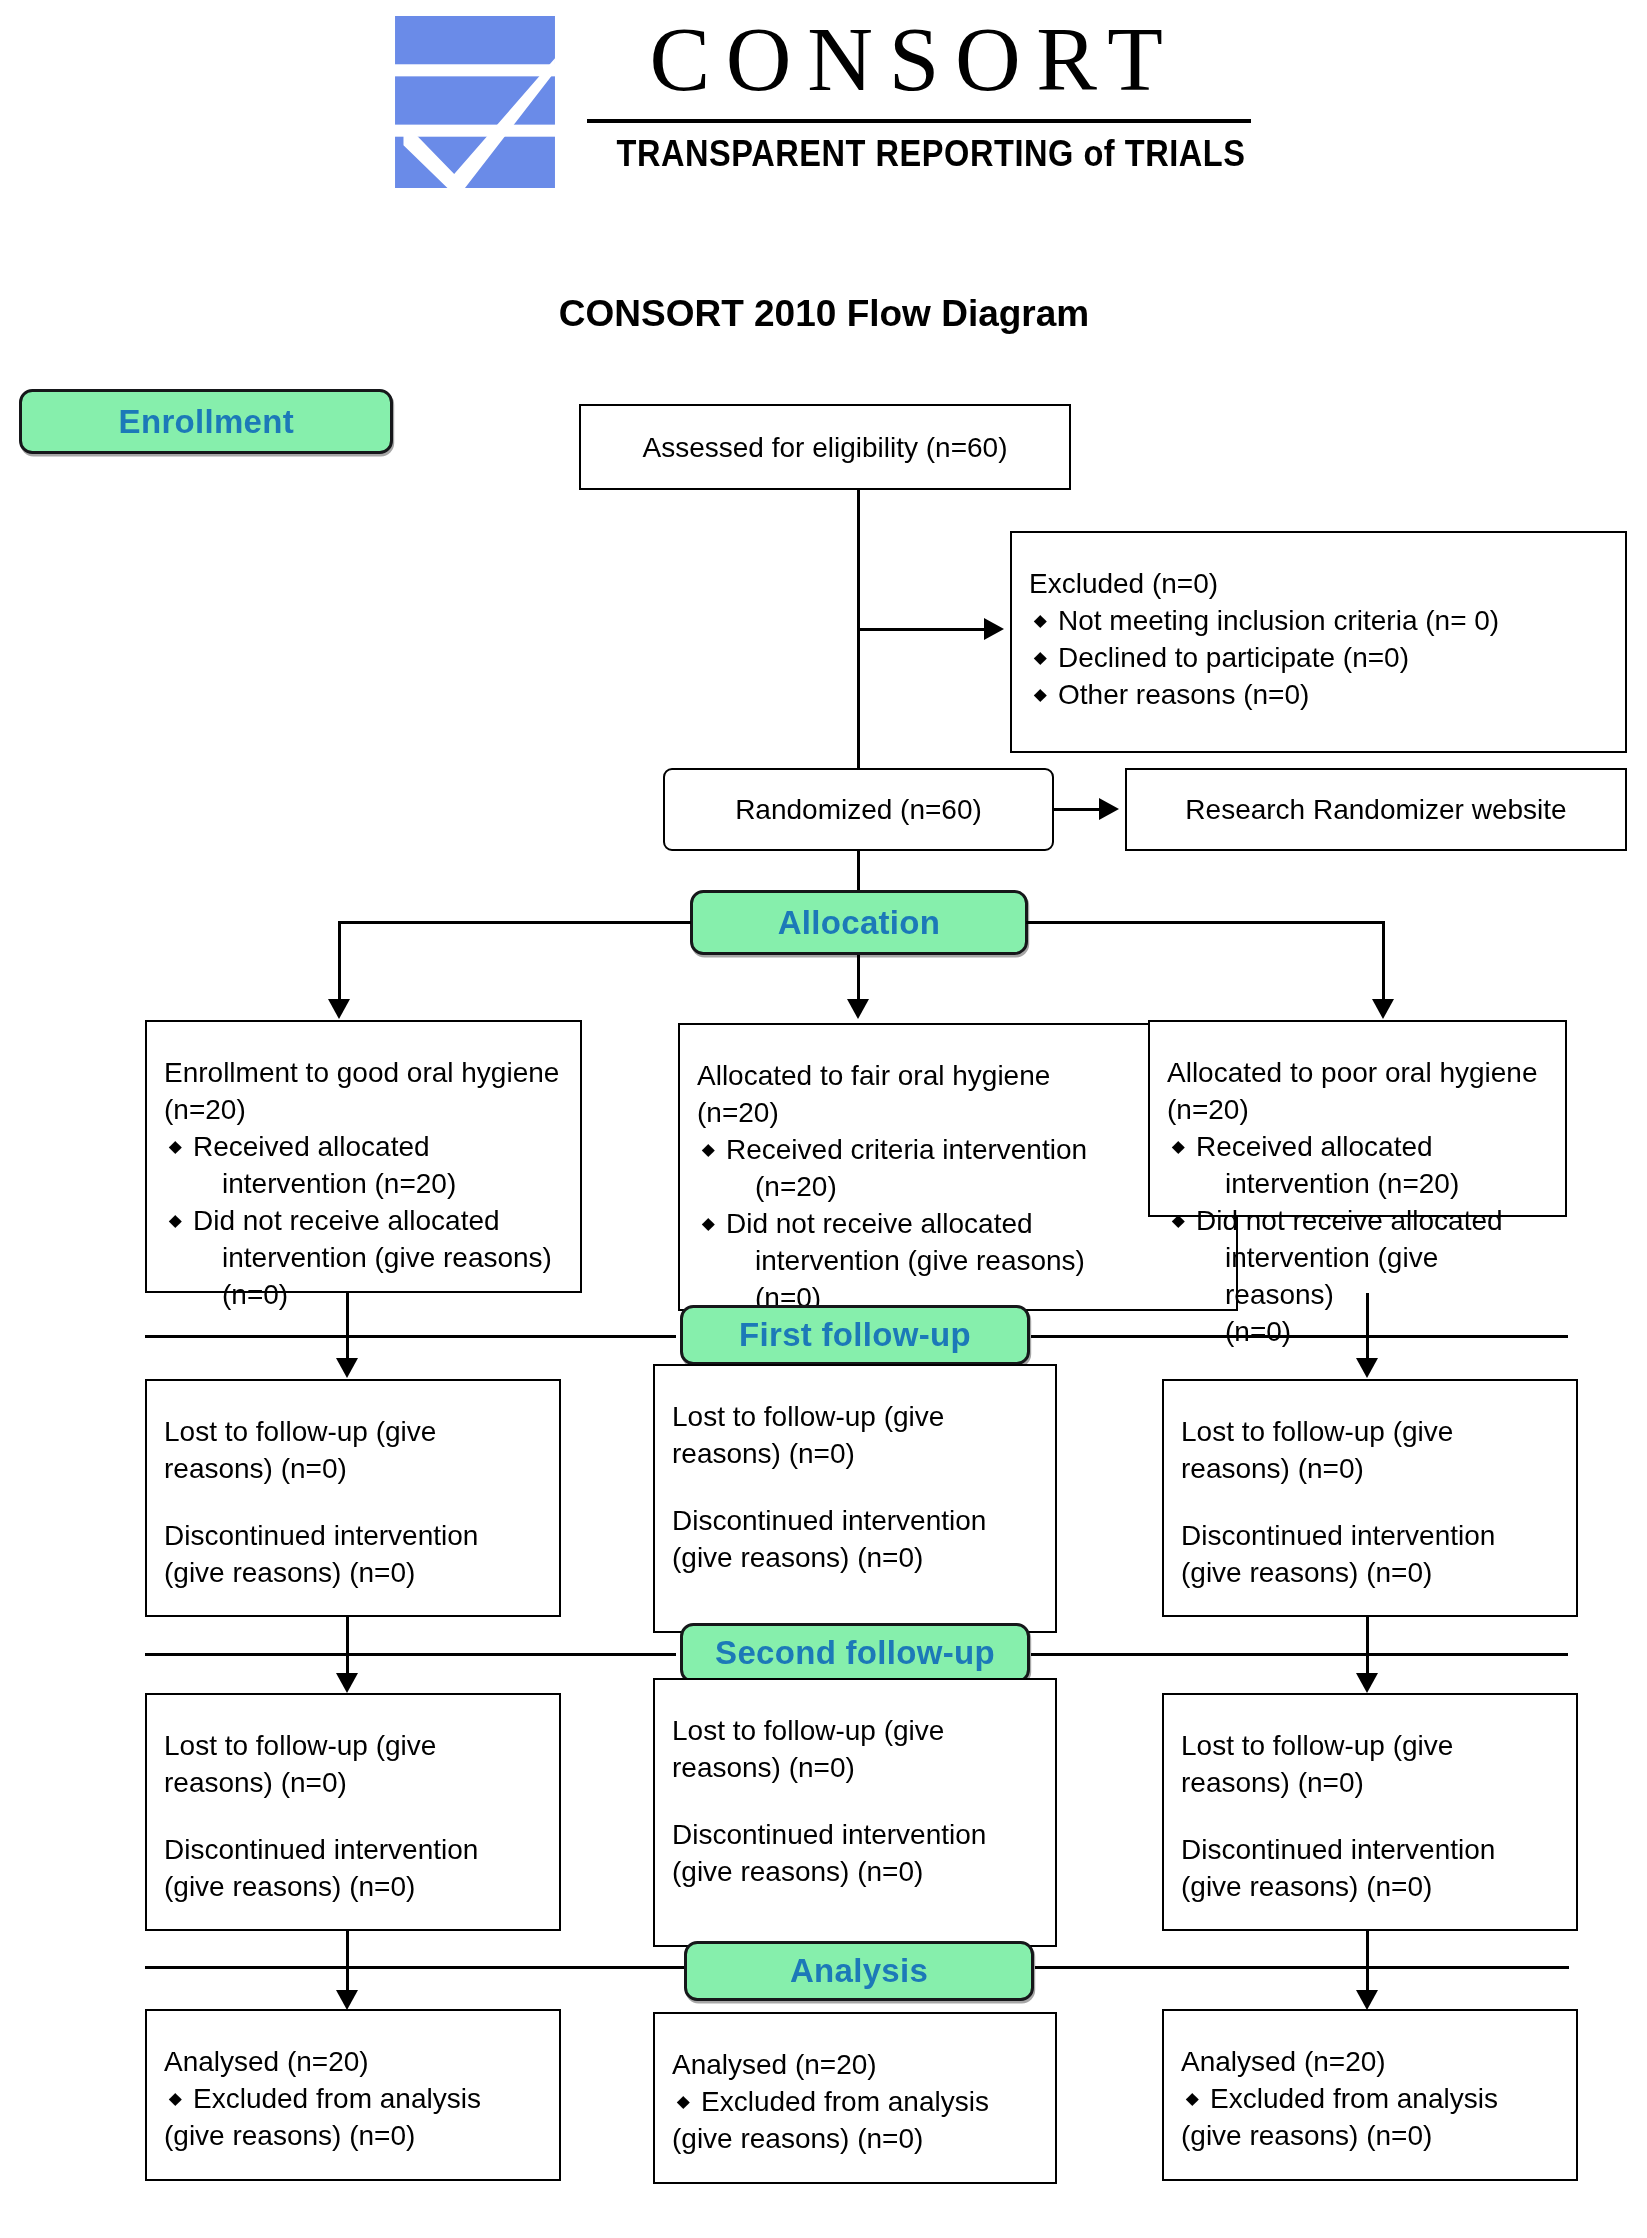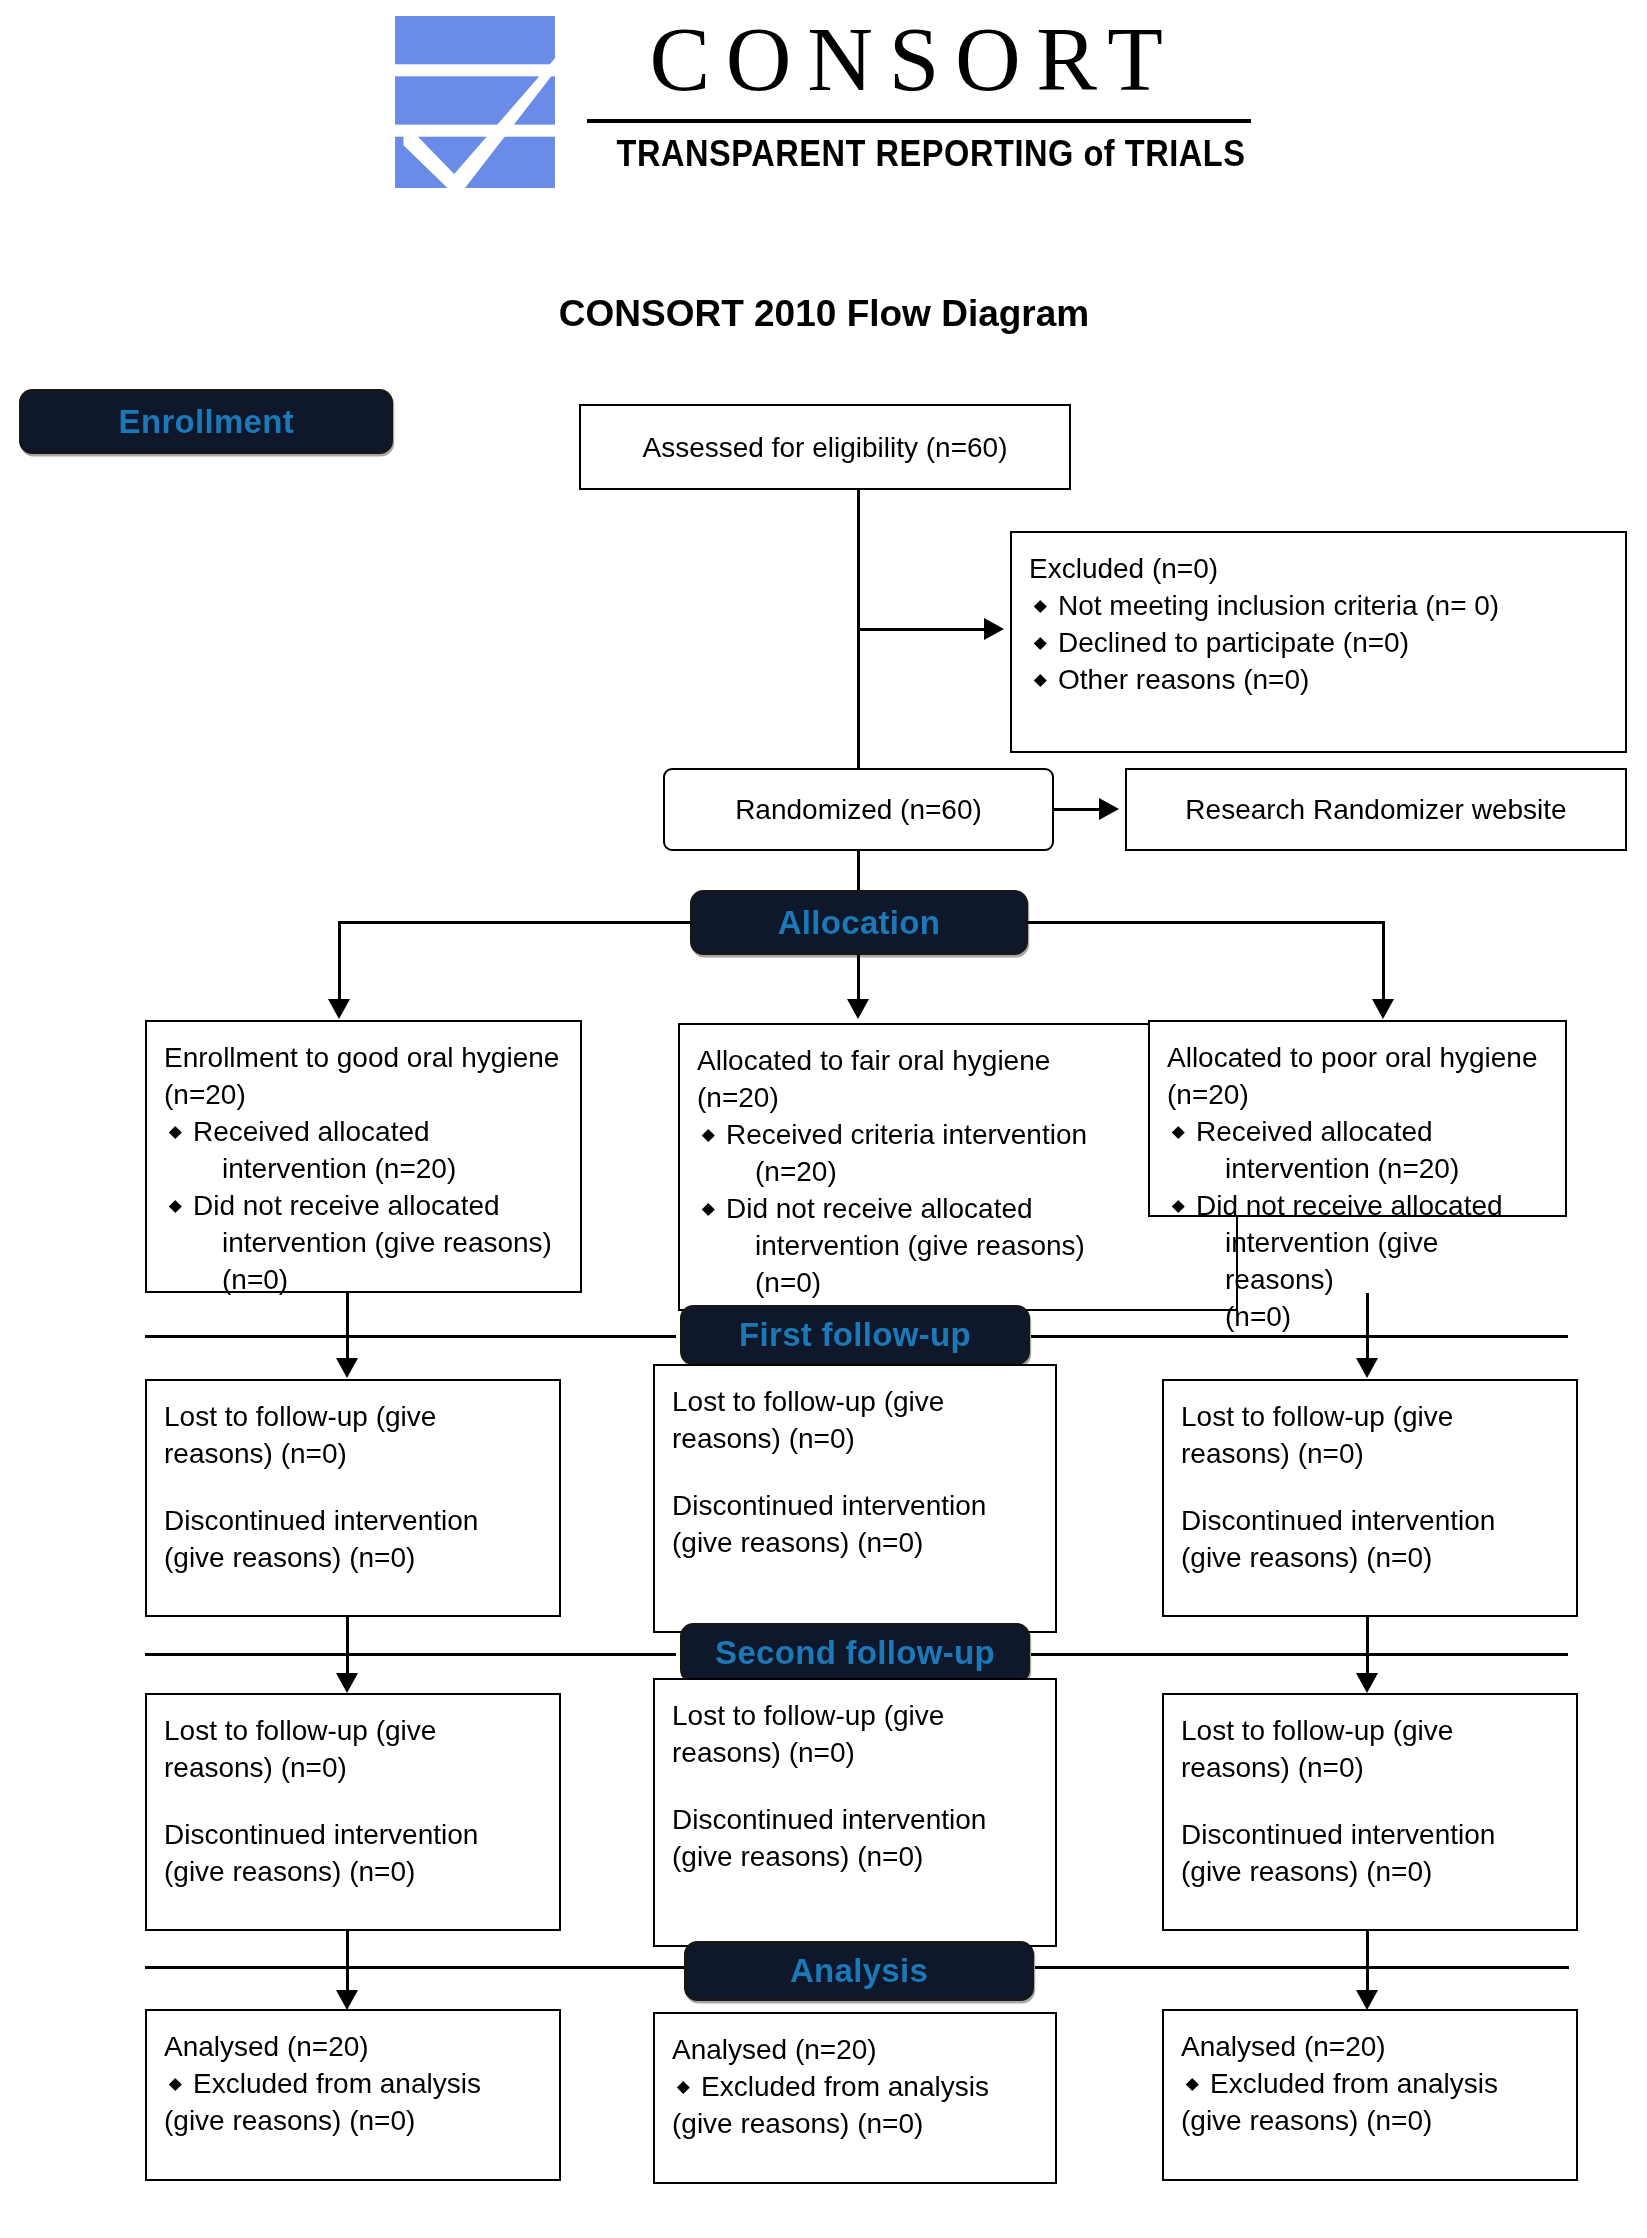--- a/index.html
+++ b/index.html
@@ -96,21 +96,21 @@
   .box {
     position: absolute;
     box-sizing: border-box;
     border: 2.4px solid #000000;
     background: #ffffff;
     font-size: 28px;
     line-height: 37px;
     color: #000000;
   }
   .box .pad {
-    padding: 17px 17px;
+    padding: 32px 17px;
   }
   .box.center-text {
     display: flex;
     align-items: center;
     justify-content: center;
     text-align: center;
   }
 
   .para { margin: 0 0 0 0; }
   .para + .para { margin-top: 30px; }
@@ -135,21 +135,21 @@
     color: #000000;
   }
   ul.bul.hang > li { padding-left: 29px; }
   ul.bul.hang > li .cont { display: block; padding-left: 29px; }
   ul.bul.flat > li .cont { display: block; padding-left: 0; margin-left: -29px; }
 
   
   .banner {
     position: absolute;
     box-sizing: border-box;
-    background: #0f172a;
+    background: #86efac;
     border: 3px solid #16171a;
     border-radius: 13.3px;
     display: flex;
     align-items: center;
     justify-content: center;
     color: #1C79B8;
     font-weight: 700;
     font-size: 33px;
     letter-spacing: 0.3px;
     box-shadow: 1.2px 2.4px 0 rgba(0,0,0,0.35);

